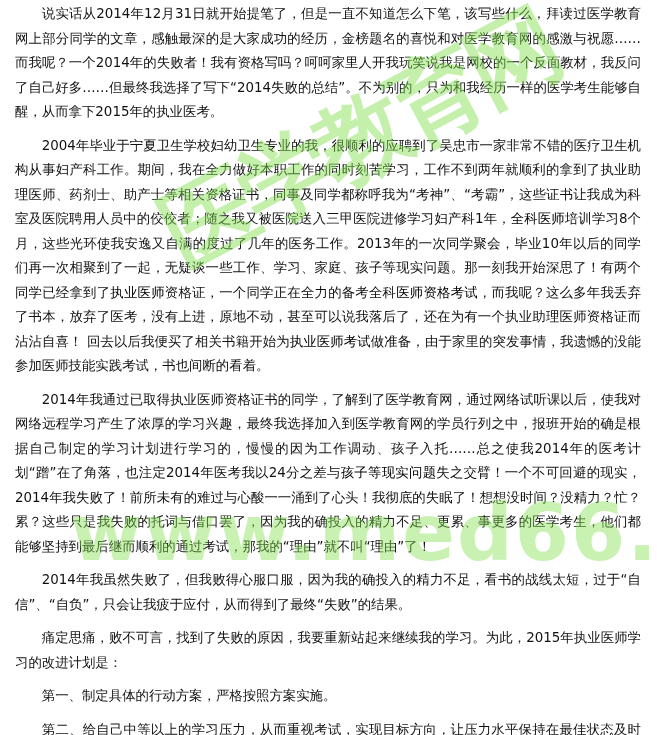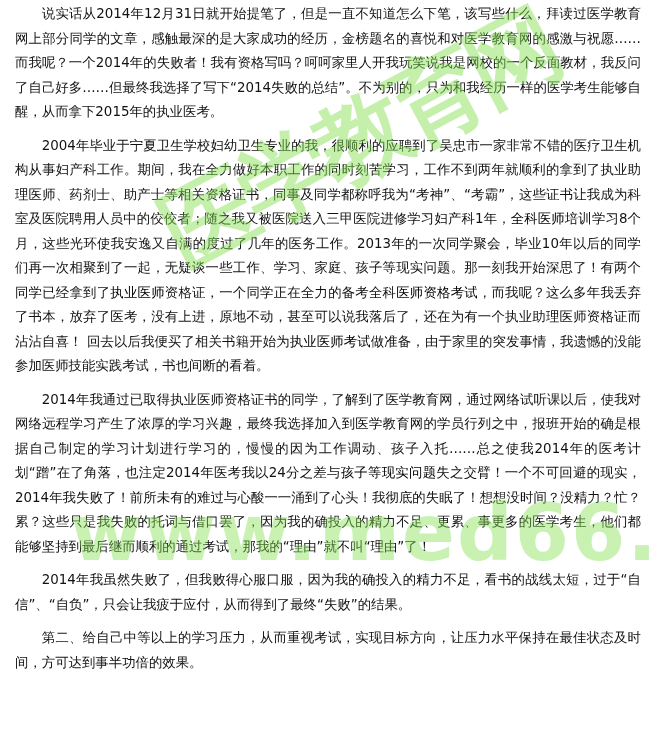--- a/index.html
+++ b/index.html
@@ -75,18 +75,24 @@
   <p>
     <span>2004年毕业于宁夏卫生学校妇幼卫生专业的我，很顺利的应聘到了吴忠市一家非常不错的医疗卫生机构从事妇产科工作。期间，我在全力做好本职工作的同时刻苦学习，工作不到两年就顺利的拿到了执业助理医师、药剂士、助产士等相关资格证书，同事及同学都称呼我为“考神”、“考霸”，这些证书让我成为科室及医院聘用人员中的佼佼者；随之我又被医院送入三甲医院进修学习妇产科1年，</span><a>全科医师</a><span>培训学习8个月，这些光环使我安逸又自满的度过了几年的医务工作。2013年的一次同学聚会，毕业10年以后的同学们再一次相聚到了一起，无疑谈一些工作、学习、家庭、孩子等现实问题。那一刻我开始深思了！有两个同学已经拿到了</span><a>执业医师</a><span>资格证，一个同学正在全力的备考全科</span><a>医师资格考试</a><span>，而我呢？这么多年我丢弃了书本，放弃了医考，没有上进，原地不动，甚至可以说我落后了，还在为有一个执业助理医师资格证而沾沾自喜！ 回去以后我便买了相关书籍开始为</span><a>执业医师考试</a><span>做准备，由于家里的突发事情，我遗憾的没能参加医师技能实践考试，书也间断的看着。</span>
   </p>
   <p>
     <span>2014年我通过已取得执业医师资格证书的同学，了解到了医学教育网，通过网络试听课以后，使我对网络远程学习产生了浓厚的学习兴趣，最终我选择加入到医学教育网的学员行列之中，报班开始的确是根据自己制定的学习计划进行学习的，慢慢的因为工作调动、孩子入托……总之使我2014年的医考计划“蹭”在了角落，也注定2014年医考我以24分之差与</span><a>孩子等现实问题</a><span>失之交臂！一个不可回避的现实，2014年我失败了！前所未有的难过与心酸一一涌到了心头！我彻底的失眠了！想想没时间？没精力？忙？累？这些只是我失败的托词与借口罢了，因为我的确投入的精力不足、更累、事更多的医学考生，他们都能够坚持到最后继而顺利的通过考试，那我的“理由”就不叫“理由”了！</span>
   </p>
   <p>
     <span>2014年我虽然失败了，但我败得心服口服，因为我的确投入的精力不足，看书的战线太短，过于“自信”、“自负”，只会让我疲于应付，从而得到了最终“失败”的结果。</span>
   </p>
   <p>
+    <span>痛定思痛，败不可言，找到了失败的原因，我要重新站起来继续我的学习。为此，2015年执业医师学习的改进计划是：</span>
+  </p>
+  <p>
+    <span>第一、制定具体的行动方案，严格按照方案实施。</span>
+  </p>
+  <p>
     <span>第二、给自己中等以上的学习压力，从而重视考试，实现目标方向，让压力水平保持在最佳状态及时间，方可达到事半功倍的效果。</span>
   </p>
 </div>
 
 <div class="watermark-logo">医学教育网</div>
 <div class="watermark-url">www.med66.com</div>
 
 </body></html>

